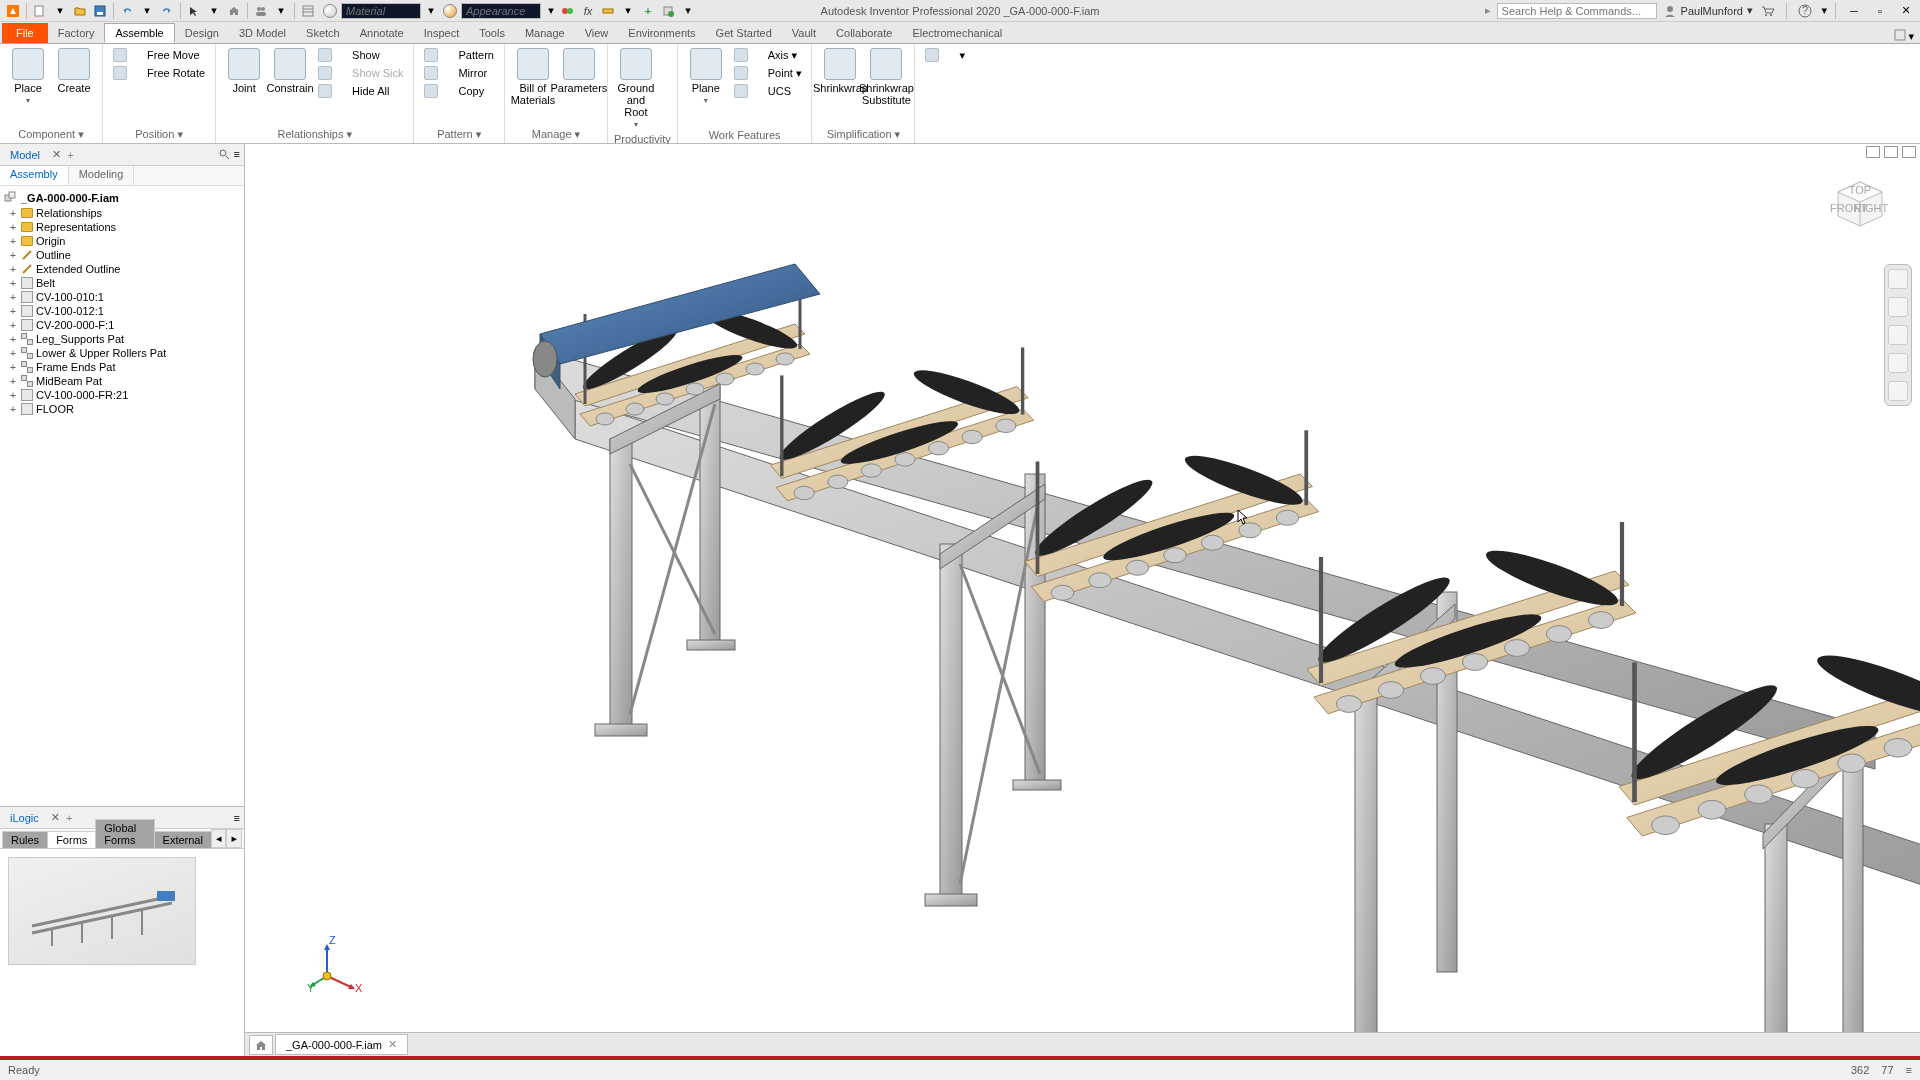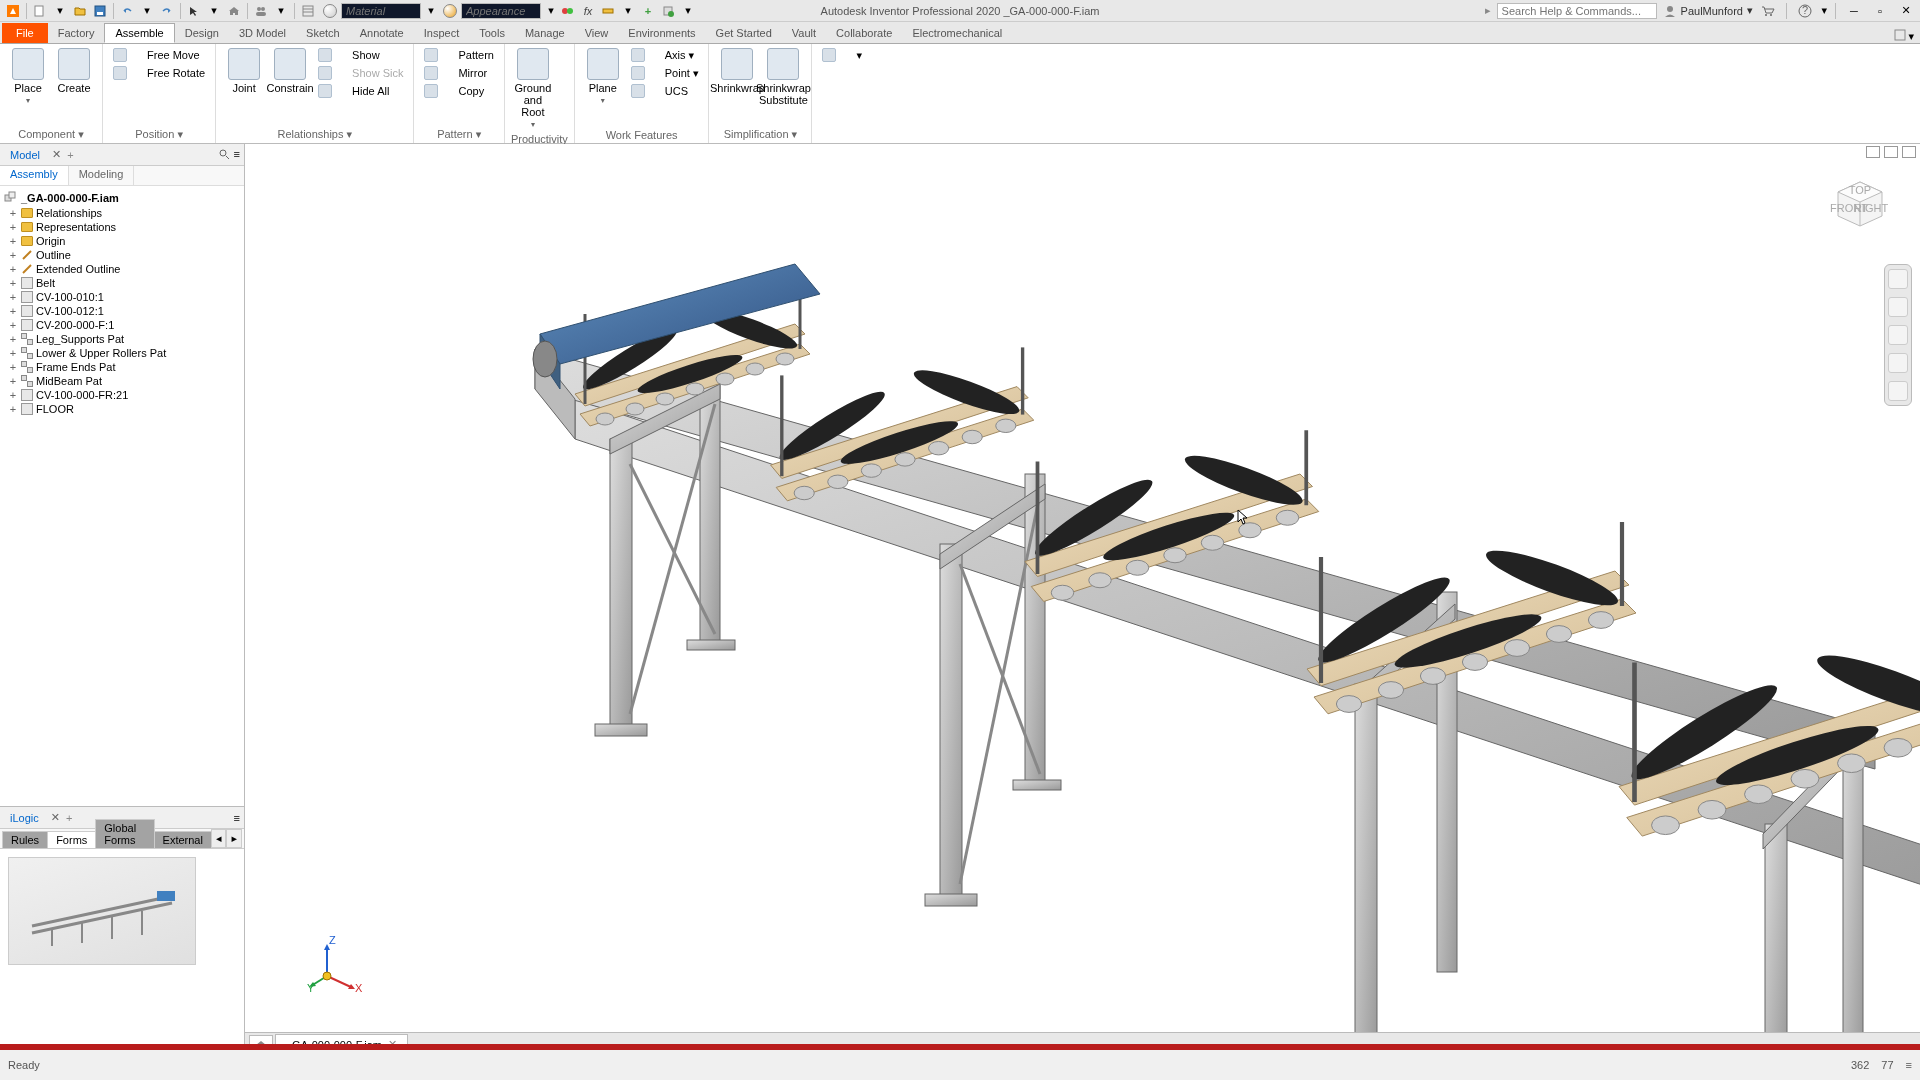--- a/index.html
+++ b/index.html
@@ -79,21 +79,21 @@
 .viewcube { position: absolute; top: 30px; right: 30px; width: 60px; height: 60px; }
 .navbar { position: absolute; top: 120px; right: 8px; width: 28px; background: #e8e8e8; border: 1px solid #bbb; border-radius: 6px; padding: 4px 2px; display: flex; flex-direction: column; gap: 8px; align-items: center; }
 .navbar .nbtn { width: 20px; height: 20px; border: 1px solid #ccc; border-radius: 3px; background: #f4f4f4; cursor: pointer; }
 .axis-triad { position: absolute; bottom: 60px; left: 60px; width: 60px; height: 60px; }
 .doc-tabs { position: absolute; bottom: 0; left: 0; right: 0; height: 24px; background: #e8e8e8; border-top: 1px solid #bbb; display: flex; align-items: center; padding: 0 4px; }
 .doc-tabs .home-tab { width: 24px; height: 20px; display: flex; align-items: center; justify-content: center; border: 1px solid #bbb; background: #fff; cursor: pointer; }
 .doc-tabs .dtab { padding: 3px 10px; background: #fff; border: 1px solid #bbb; margin-left: 2px; display: flex; align-items: center; gap: 6px; cursor: pointer; }
 .doc-tabs .dtab .close { color: #888; cursor: pointer; }
 
 
-.statusbar { position: absolute; bottom: 0; left: 0; right: 0; height: 36px; background: #f0f0f0; border-top: 6px solid #b91c1c; display: flex; align-items: center; padding: 0 8px; color: #555; }
+.statusbar { position: absolute; bottom: 0; left: 0; right: 0; height: 24px; background: #f0f0f0; border-top: 4px solid #b91c1c; display: flex; align-items: center; padding: 0 8px; color: #555; }
 .statusbar .right { margin-left: auto; display: flex; gap: 12px; align-items: flex-end; }
 
 
 .model-svg { position: absolute; top: 20px; left: 100px; width: 1700px; height: 900px; }
 
 
 .cursor { position: absolute; top: 365px; left: 992px; width: 12px; height: 18px; pointer-events: none; }
 </style>
 </head>
 <body>
@@ -327,20 +327,33 @@
             <span class="ico"></span>
             <span>Mirror</span>
           </div>
           <div class="rbtn-small">
             <span class="ico"></span>
             <span>Copy</span>
           </div>
         </div>
       </div>
       <div class="label">Pattern ▾</div>
+    </div>
+    <div class="ribbon-group">
+      <div class="controls">
+        <div class="rbtn-big">
+          <div class="ico"></div>
+          <div class="txt">Bill of Materials</div>
+        </div>
+        <div class="rbtn-big">
+          <div class="ico"></div>
+          <div class="txt">Parameters</div>
+        </div>
+      </div>
+      <div class="label">Manage ▾</div>
     </div>
     <div class="ribbon-group">
       <div class="controls">
         <div class="rbtn-big dd">
           <div class="ico"></div>
           <div class="txt">Ground and Root</div>
         </div>
       </div>
       <div class="label">Productivity</div>
     </div>

